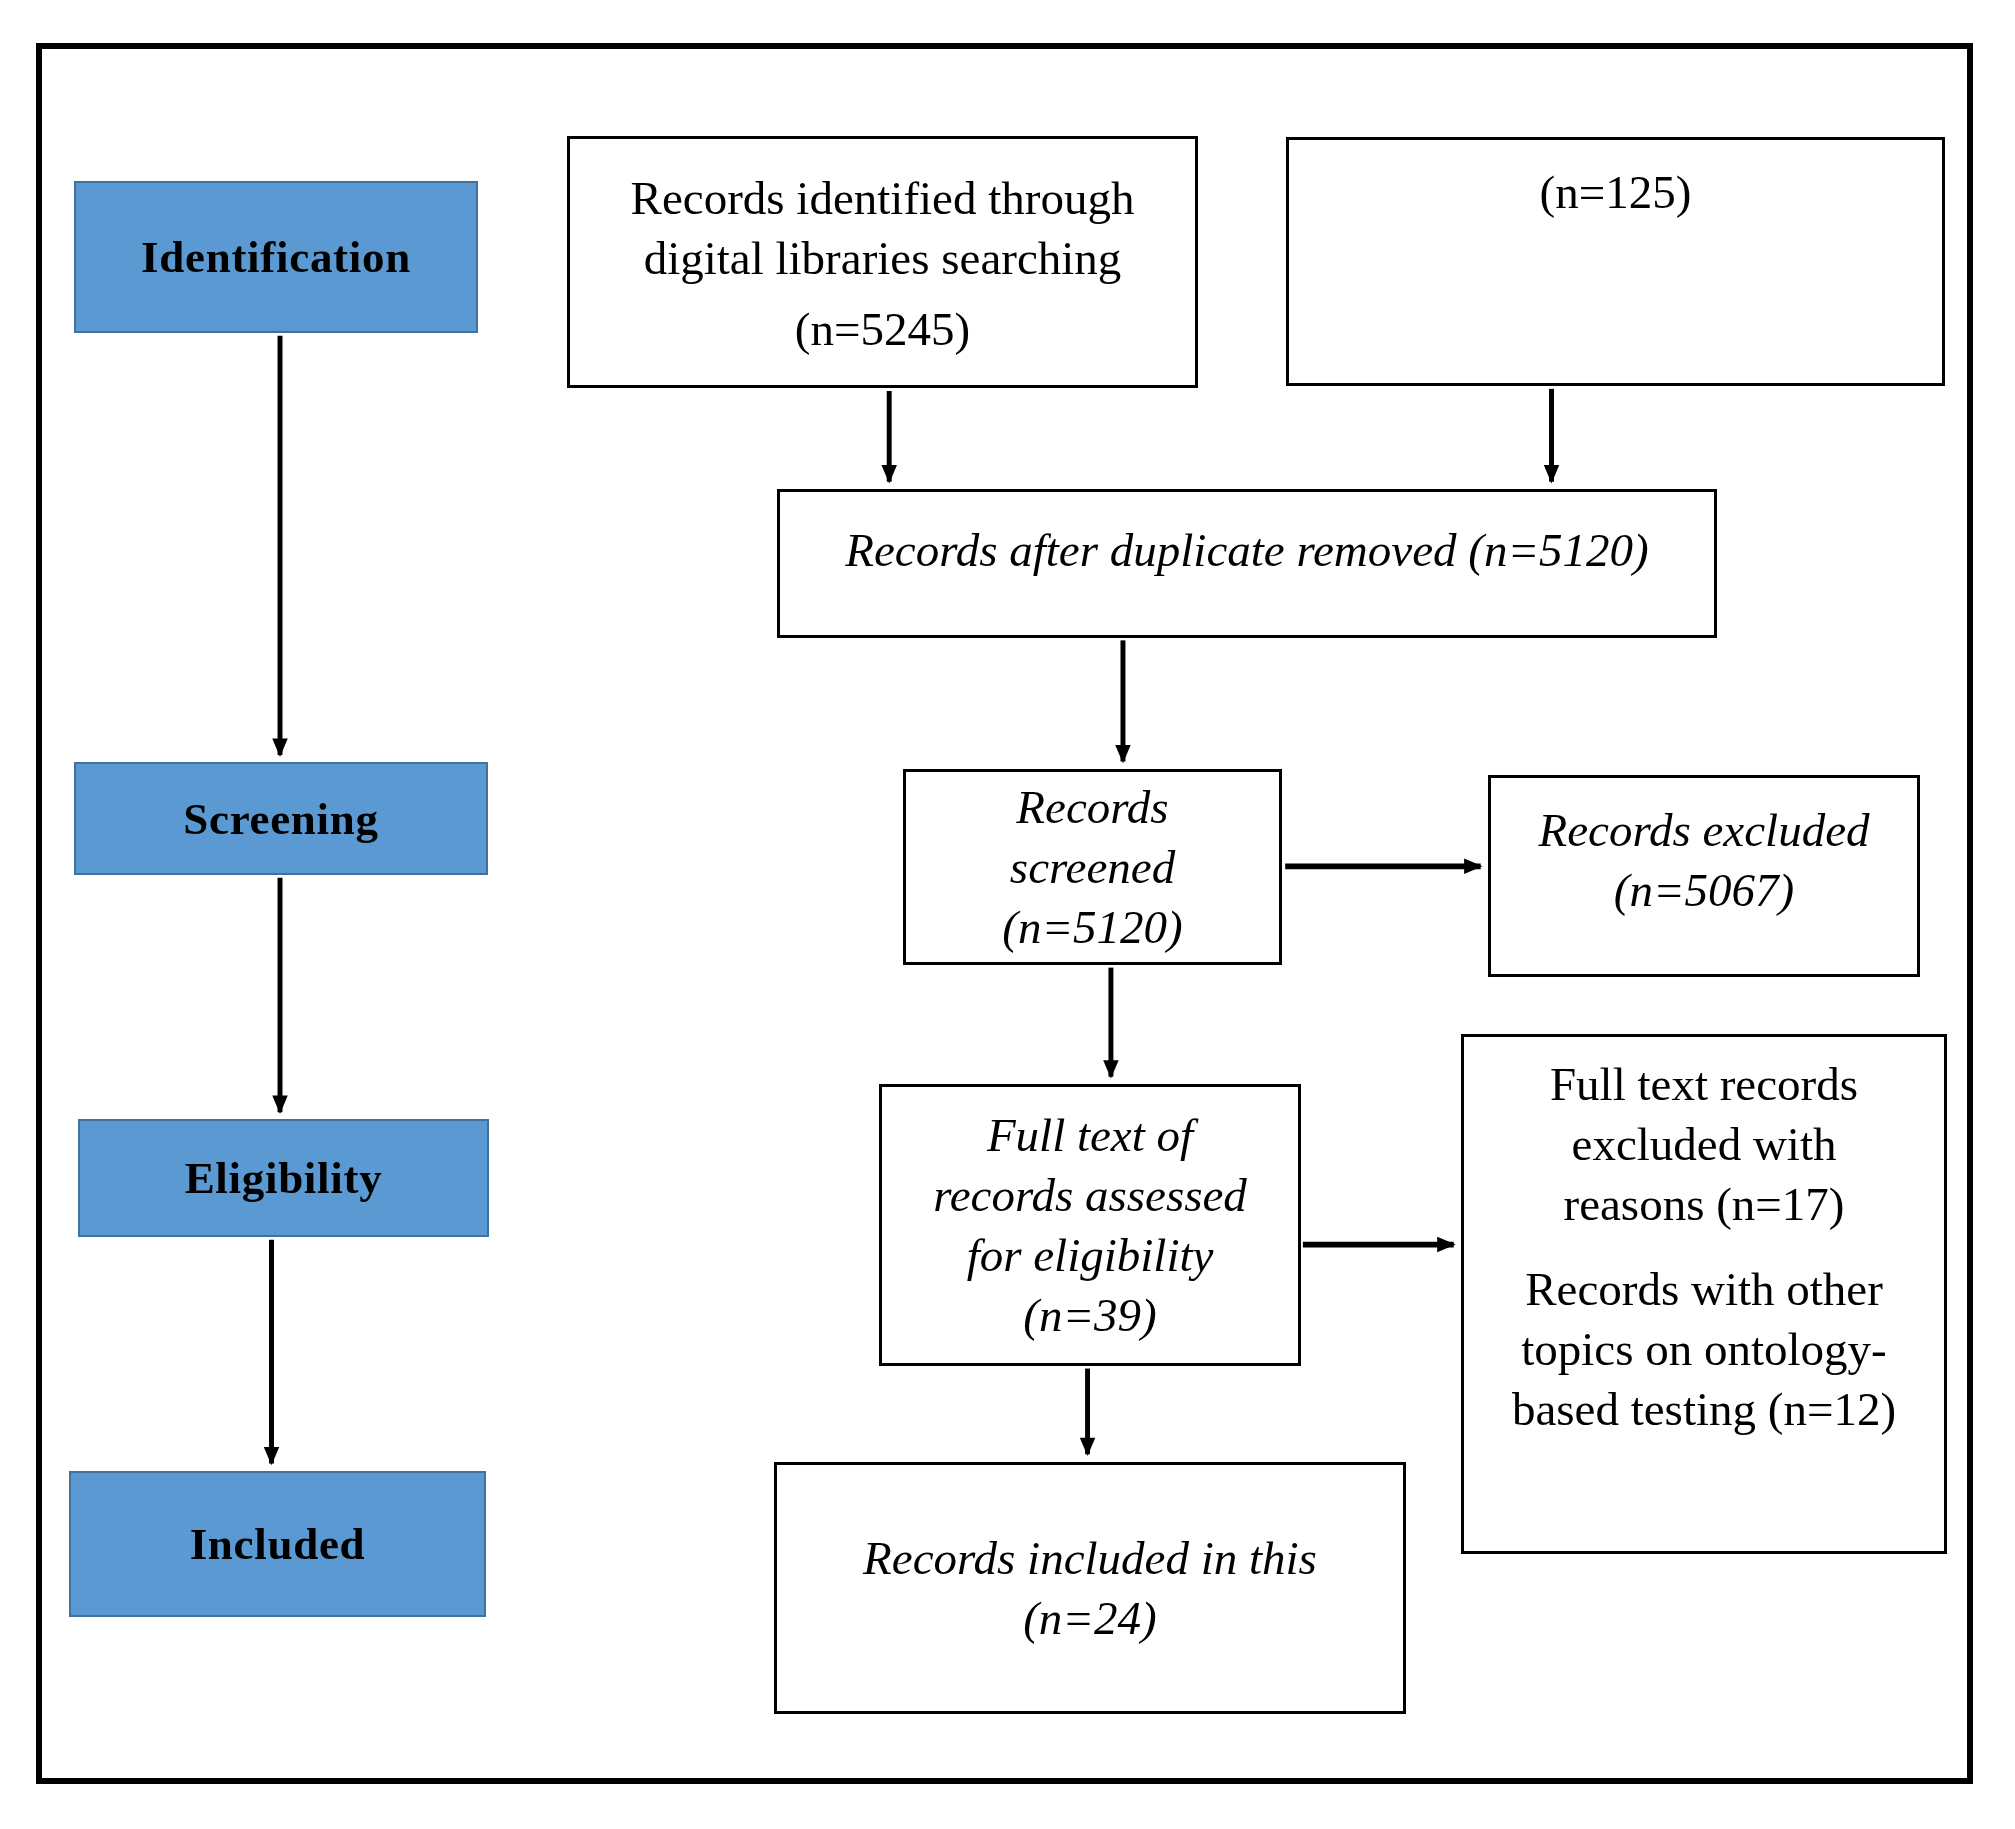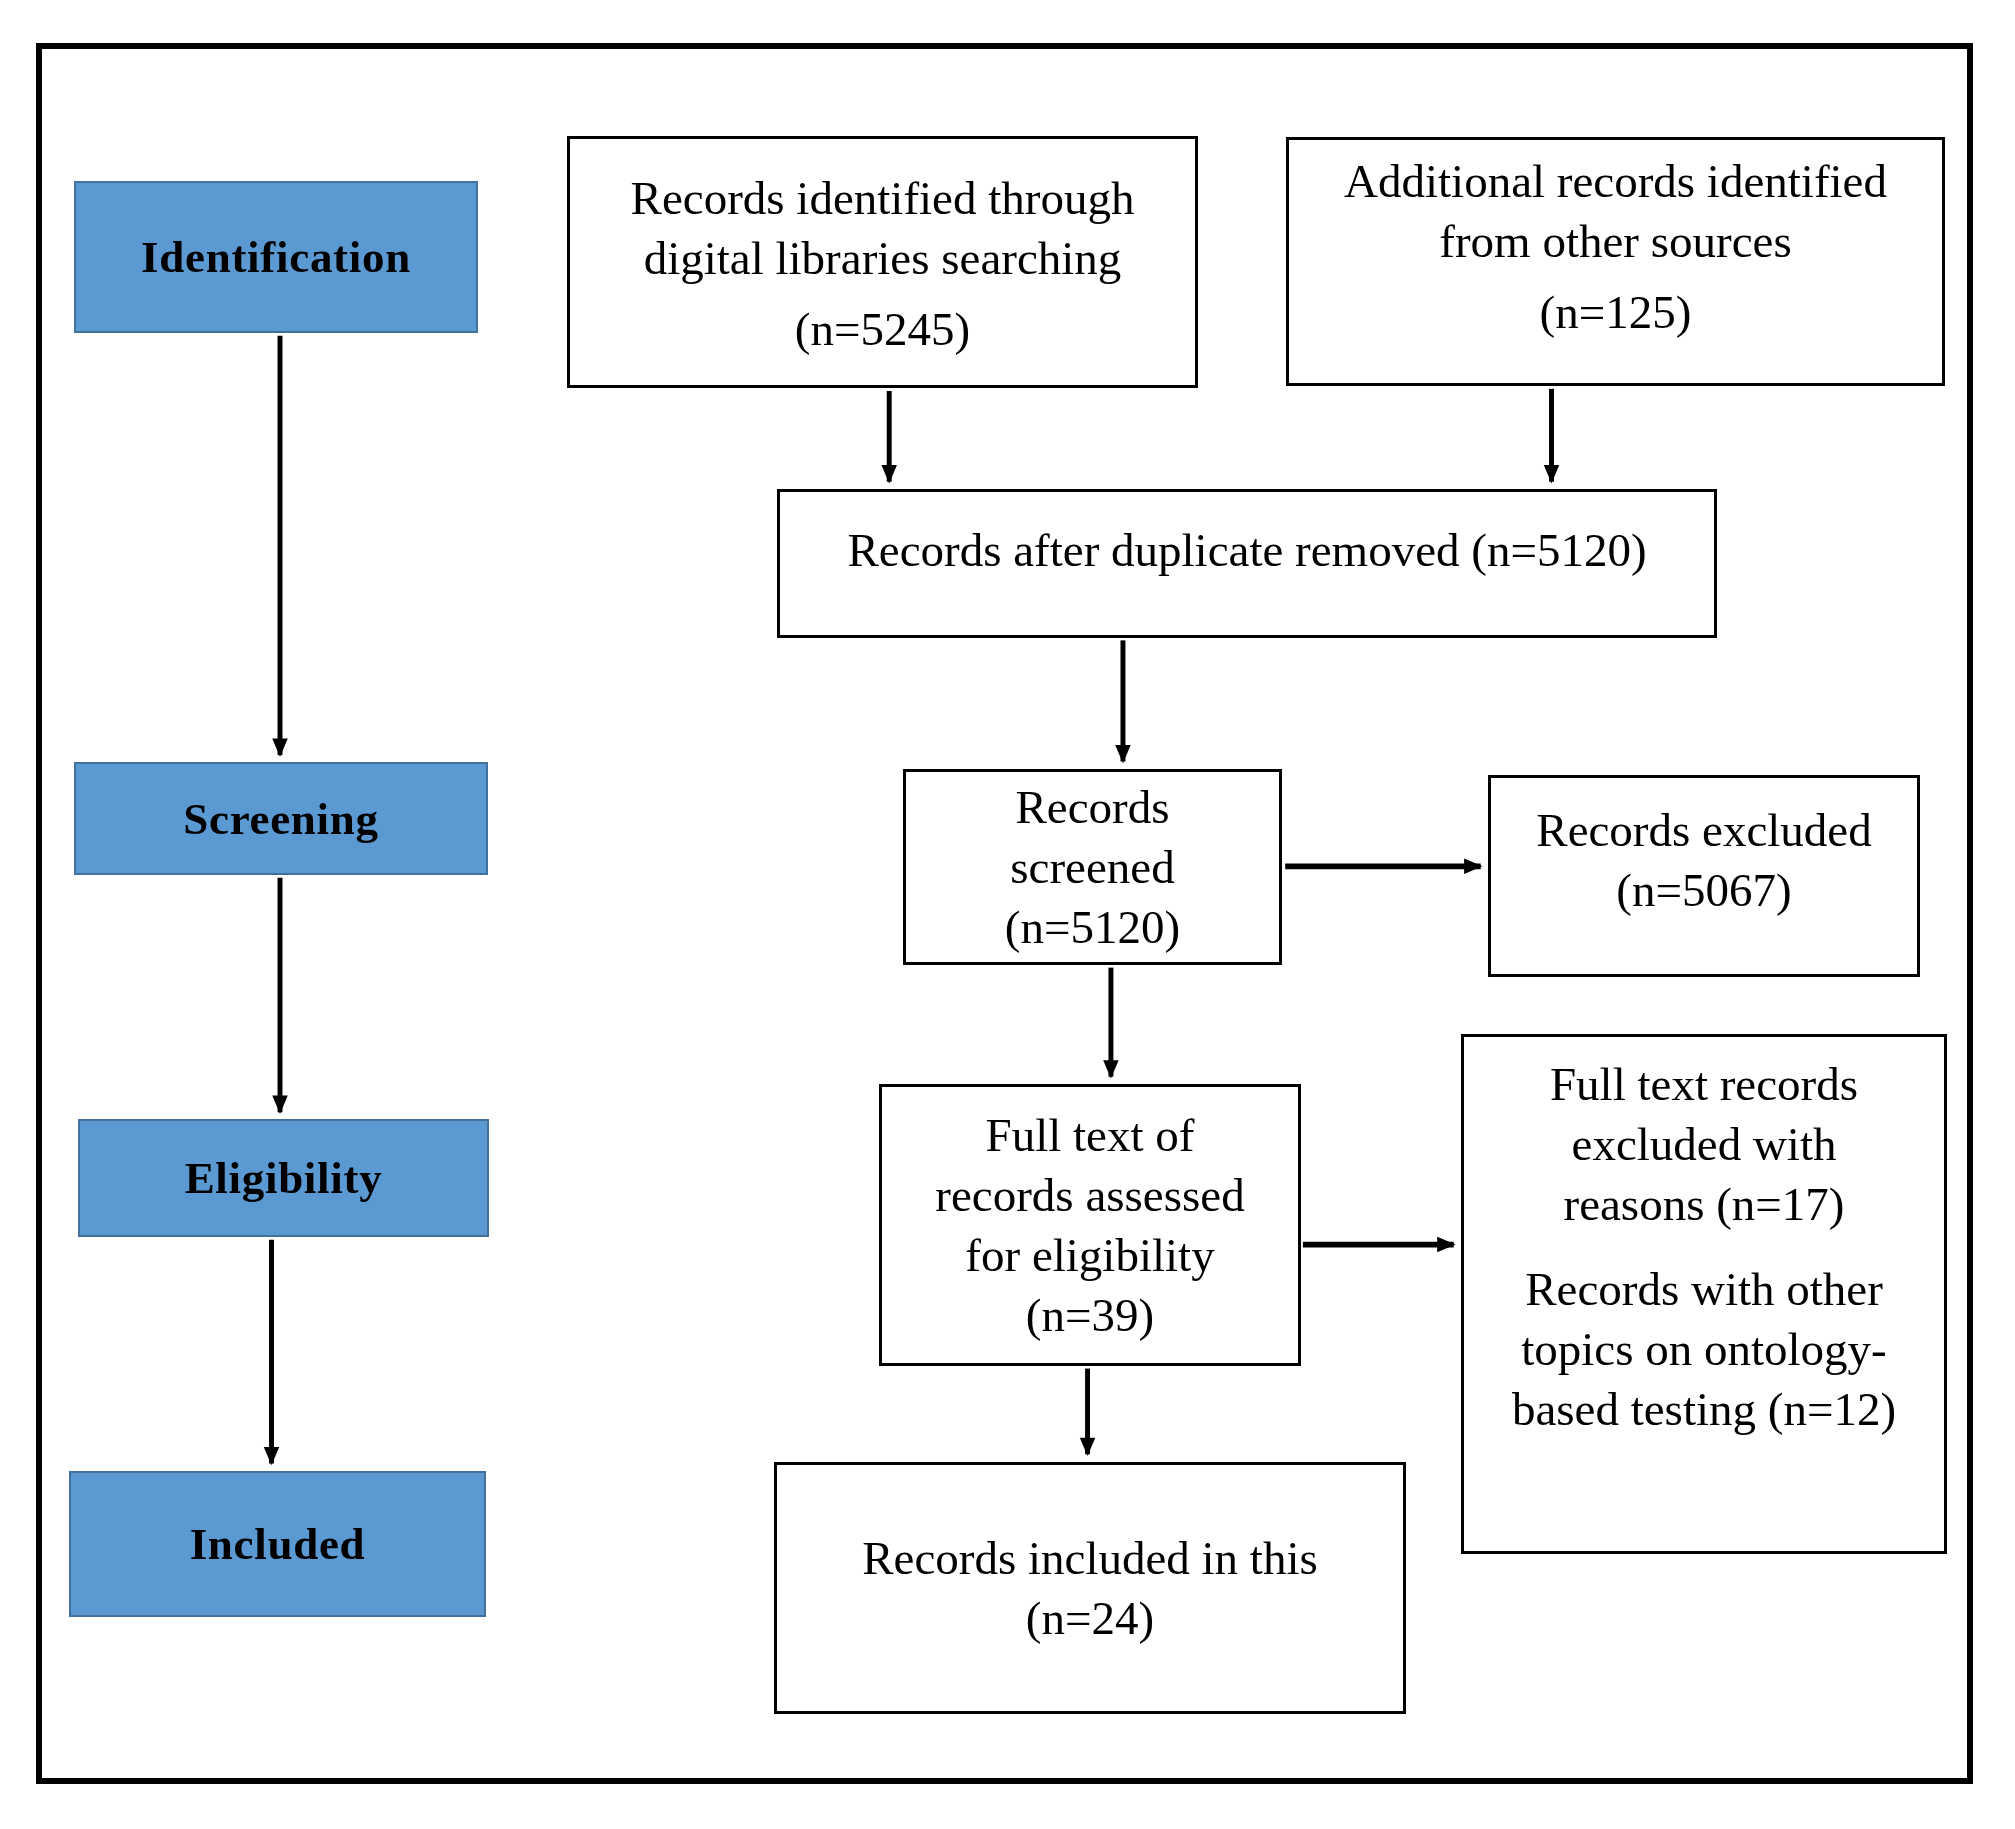--- a/index.html
+++ b/index.html
@@ -25,21 +25,21 @@
   .st-screening{left:74px;top:762px;width:414px;height:113px;}
   .st-eligibility{left:78px;top:1119px;width:411px;height:118px;}
   .st-included{left:69px;top:1471px;width:417px;height:146px;}
 
   
   .node{
     position:absolute;display:flex;flex-direction:column;align-items:center;
     background:#ffffff;border:3.5px solid var(--box-border,#000000);
     box-sizing:border-box;font-size:47px;line-height:60px;text-align:center;
   }
-  .jc{justify-content:center;}
+  .jc{justify-content:center;font-style:italic;}
   .node .count{margin-top:11px;}
   .grp + .grp{margin-top:25px;}
 
   .bx-identified{left:567px;top:136px;width:631px;height:252px;padding-top:29px;}
   .bx-additional{left:1286px;top:137px;width:659px;height:249px;padding-top:11.3px;}
   .bx-deduplicated{left:777px;top:489px;width:940px;height:149px;padding-bottom:28px;}
   .bx-screened{left:903px;top:769px;width:379px;height:196px;}
   .bx-excluded{left:1488px;top:775px;width:432px;height:202px;padding-bottom:32px;}
   .bx-fulltext{left:879px;top:1084px;width:422px;height:282px;}
   .bx-fulltext-excluded{left:1461px;top:1034px;width:486px;height:520px;padding-top:17px;}
@@ -85,24 +85,20 @@
 
   <div class="node bx-identified">
     <div class="lines">
         <div class="ln">Records identified through</div>
         <div class="ln">digital libraries searching</div>
       </div>
     <div class="count">(n=5245)</div>
   </div>
 
   <div class="node bx-additional">
-    <div class="lines">
-        <div class="ln">Additional records identified</div>
-        <div class="ln">from other sources</div>
-      </div>
     <div class="count">(n=125)</div>
   </div>
 
   <div class="node bx-deduplicated jc">
     <div class="lines">
         <div class="ln">Records after duplicate removed (n=5120)</div>
       </div>
   </div>
 
   <div class="node bx-screened jc">

